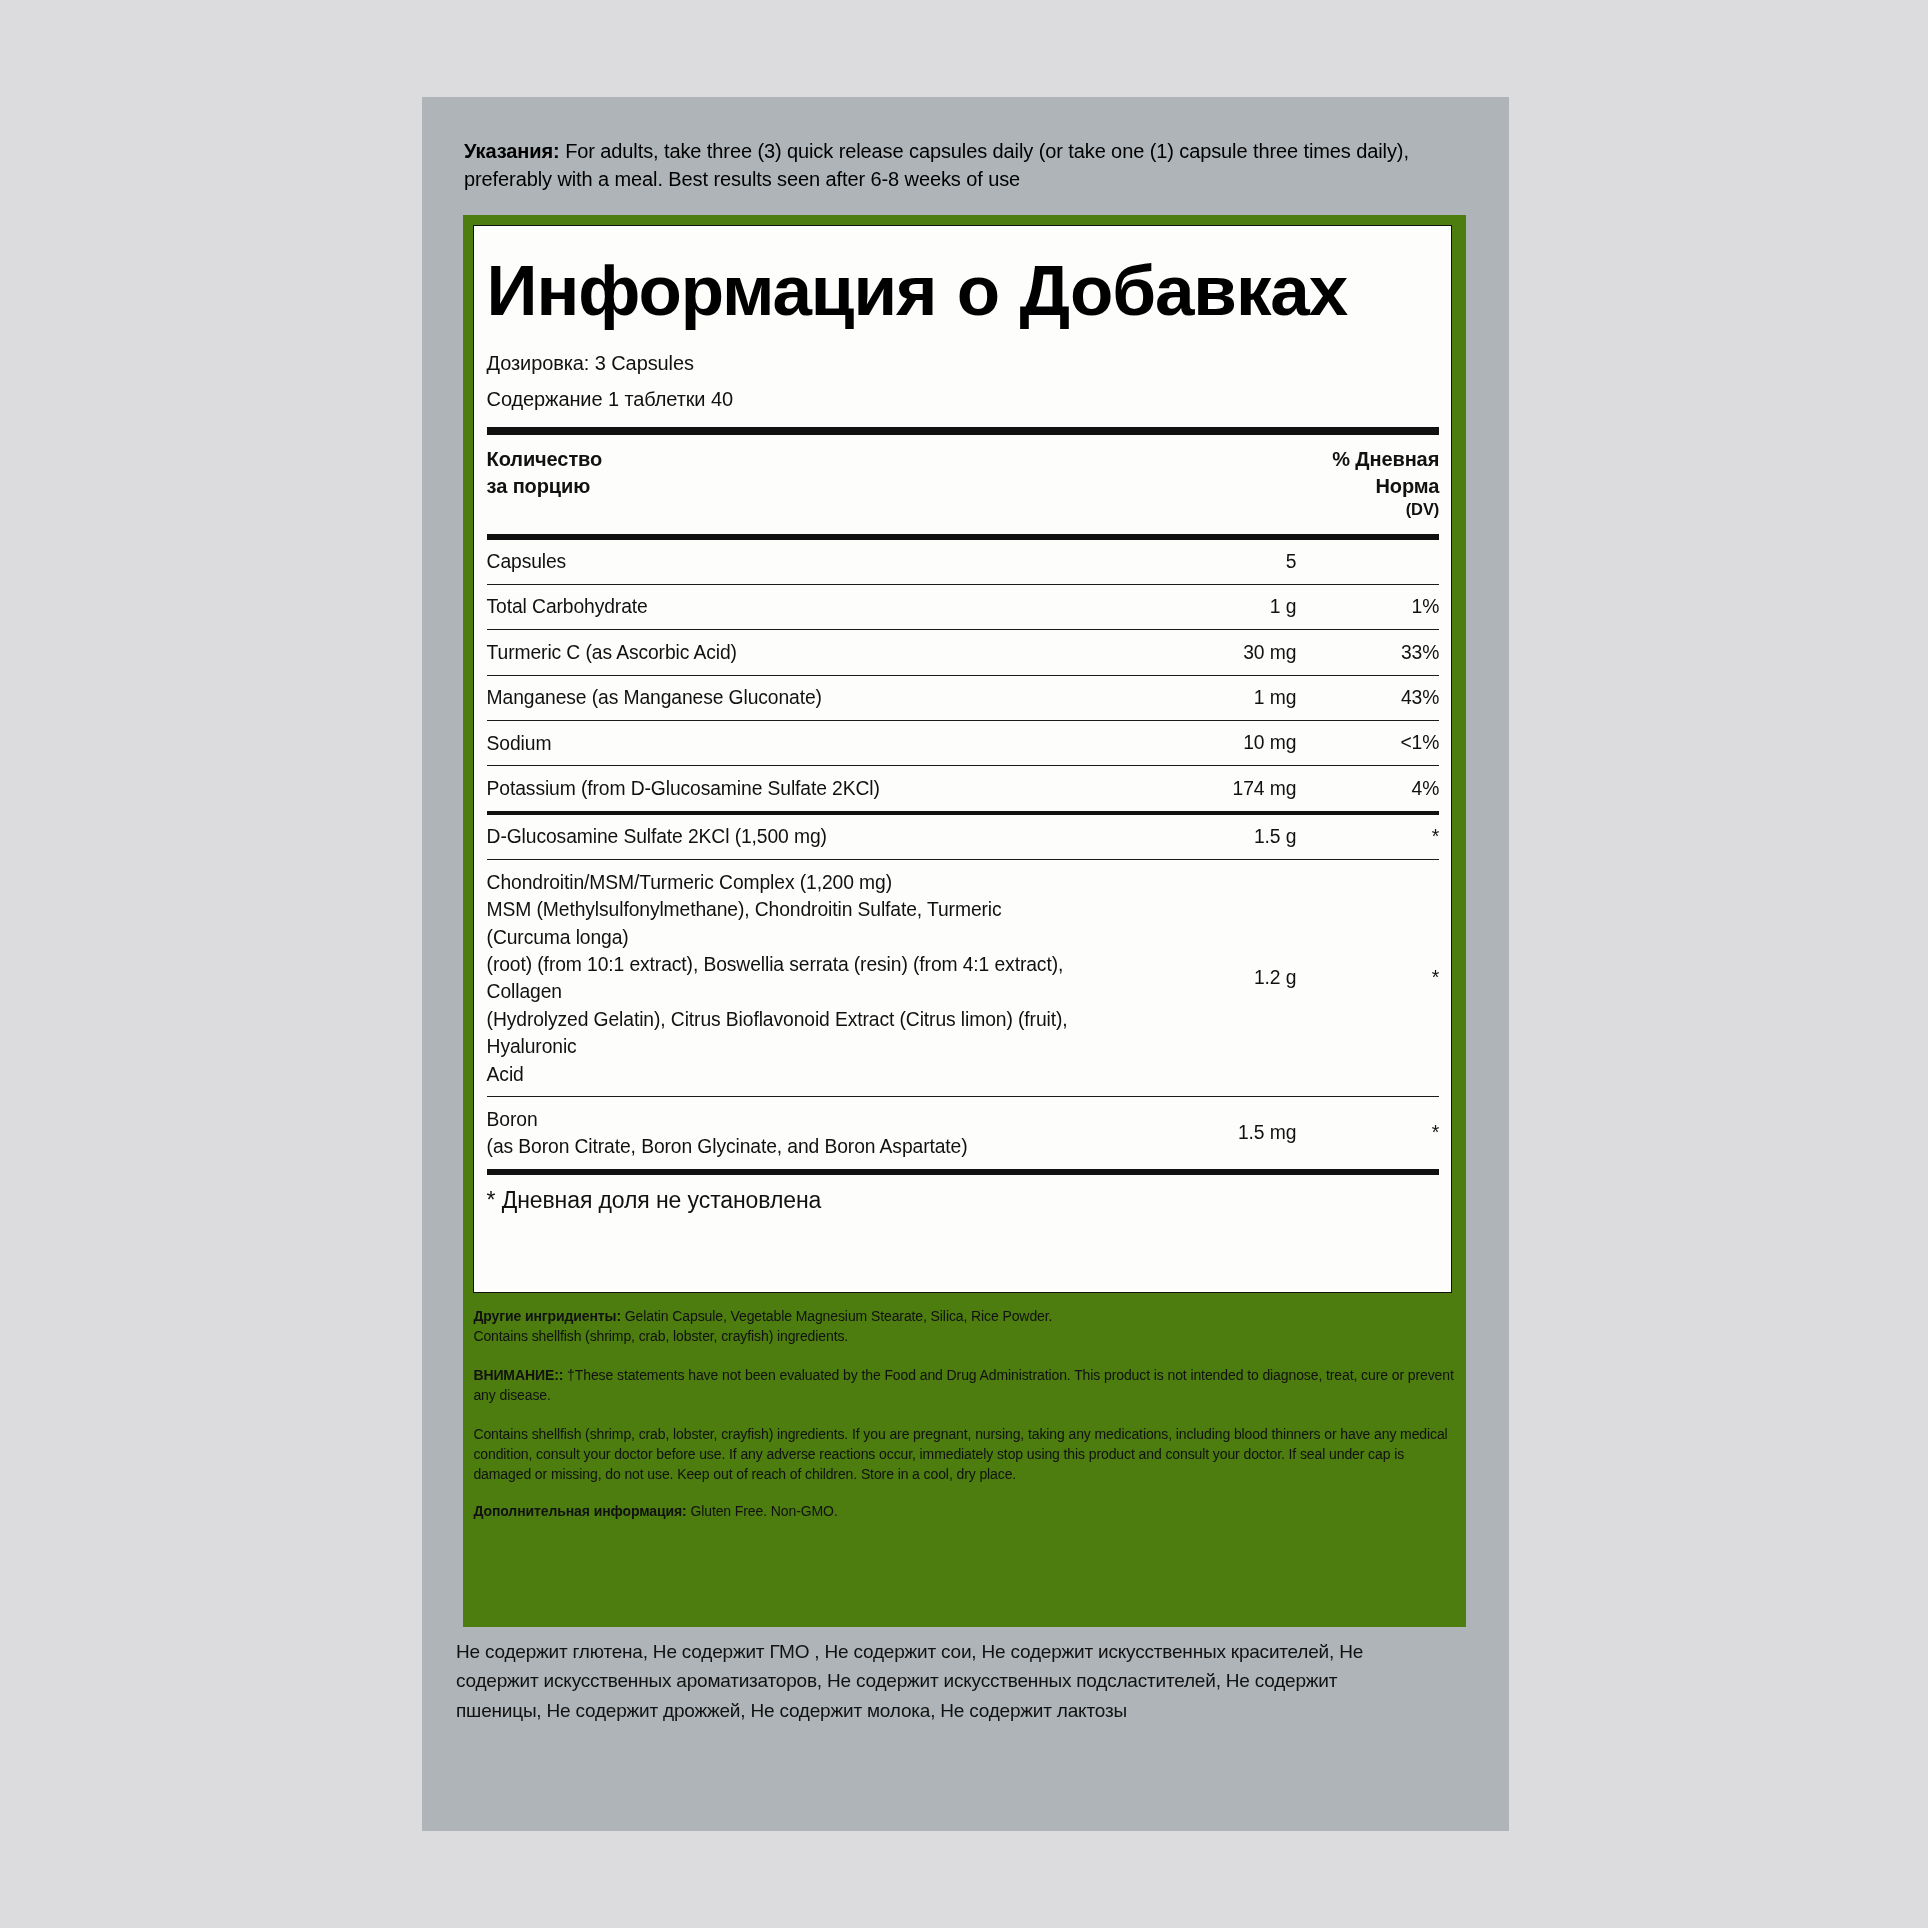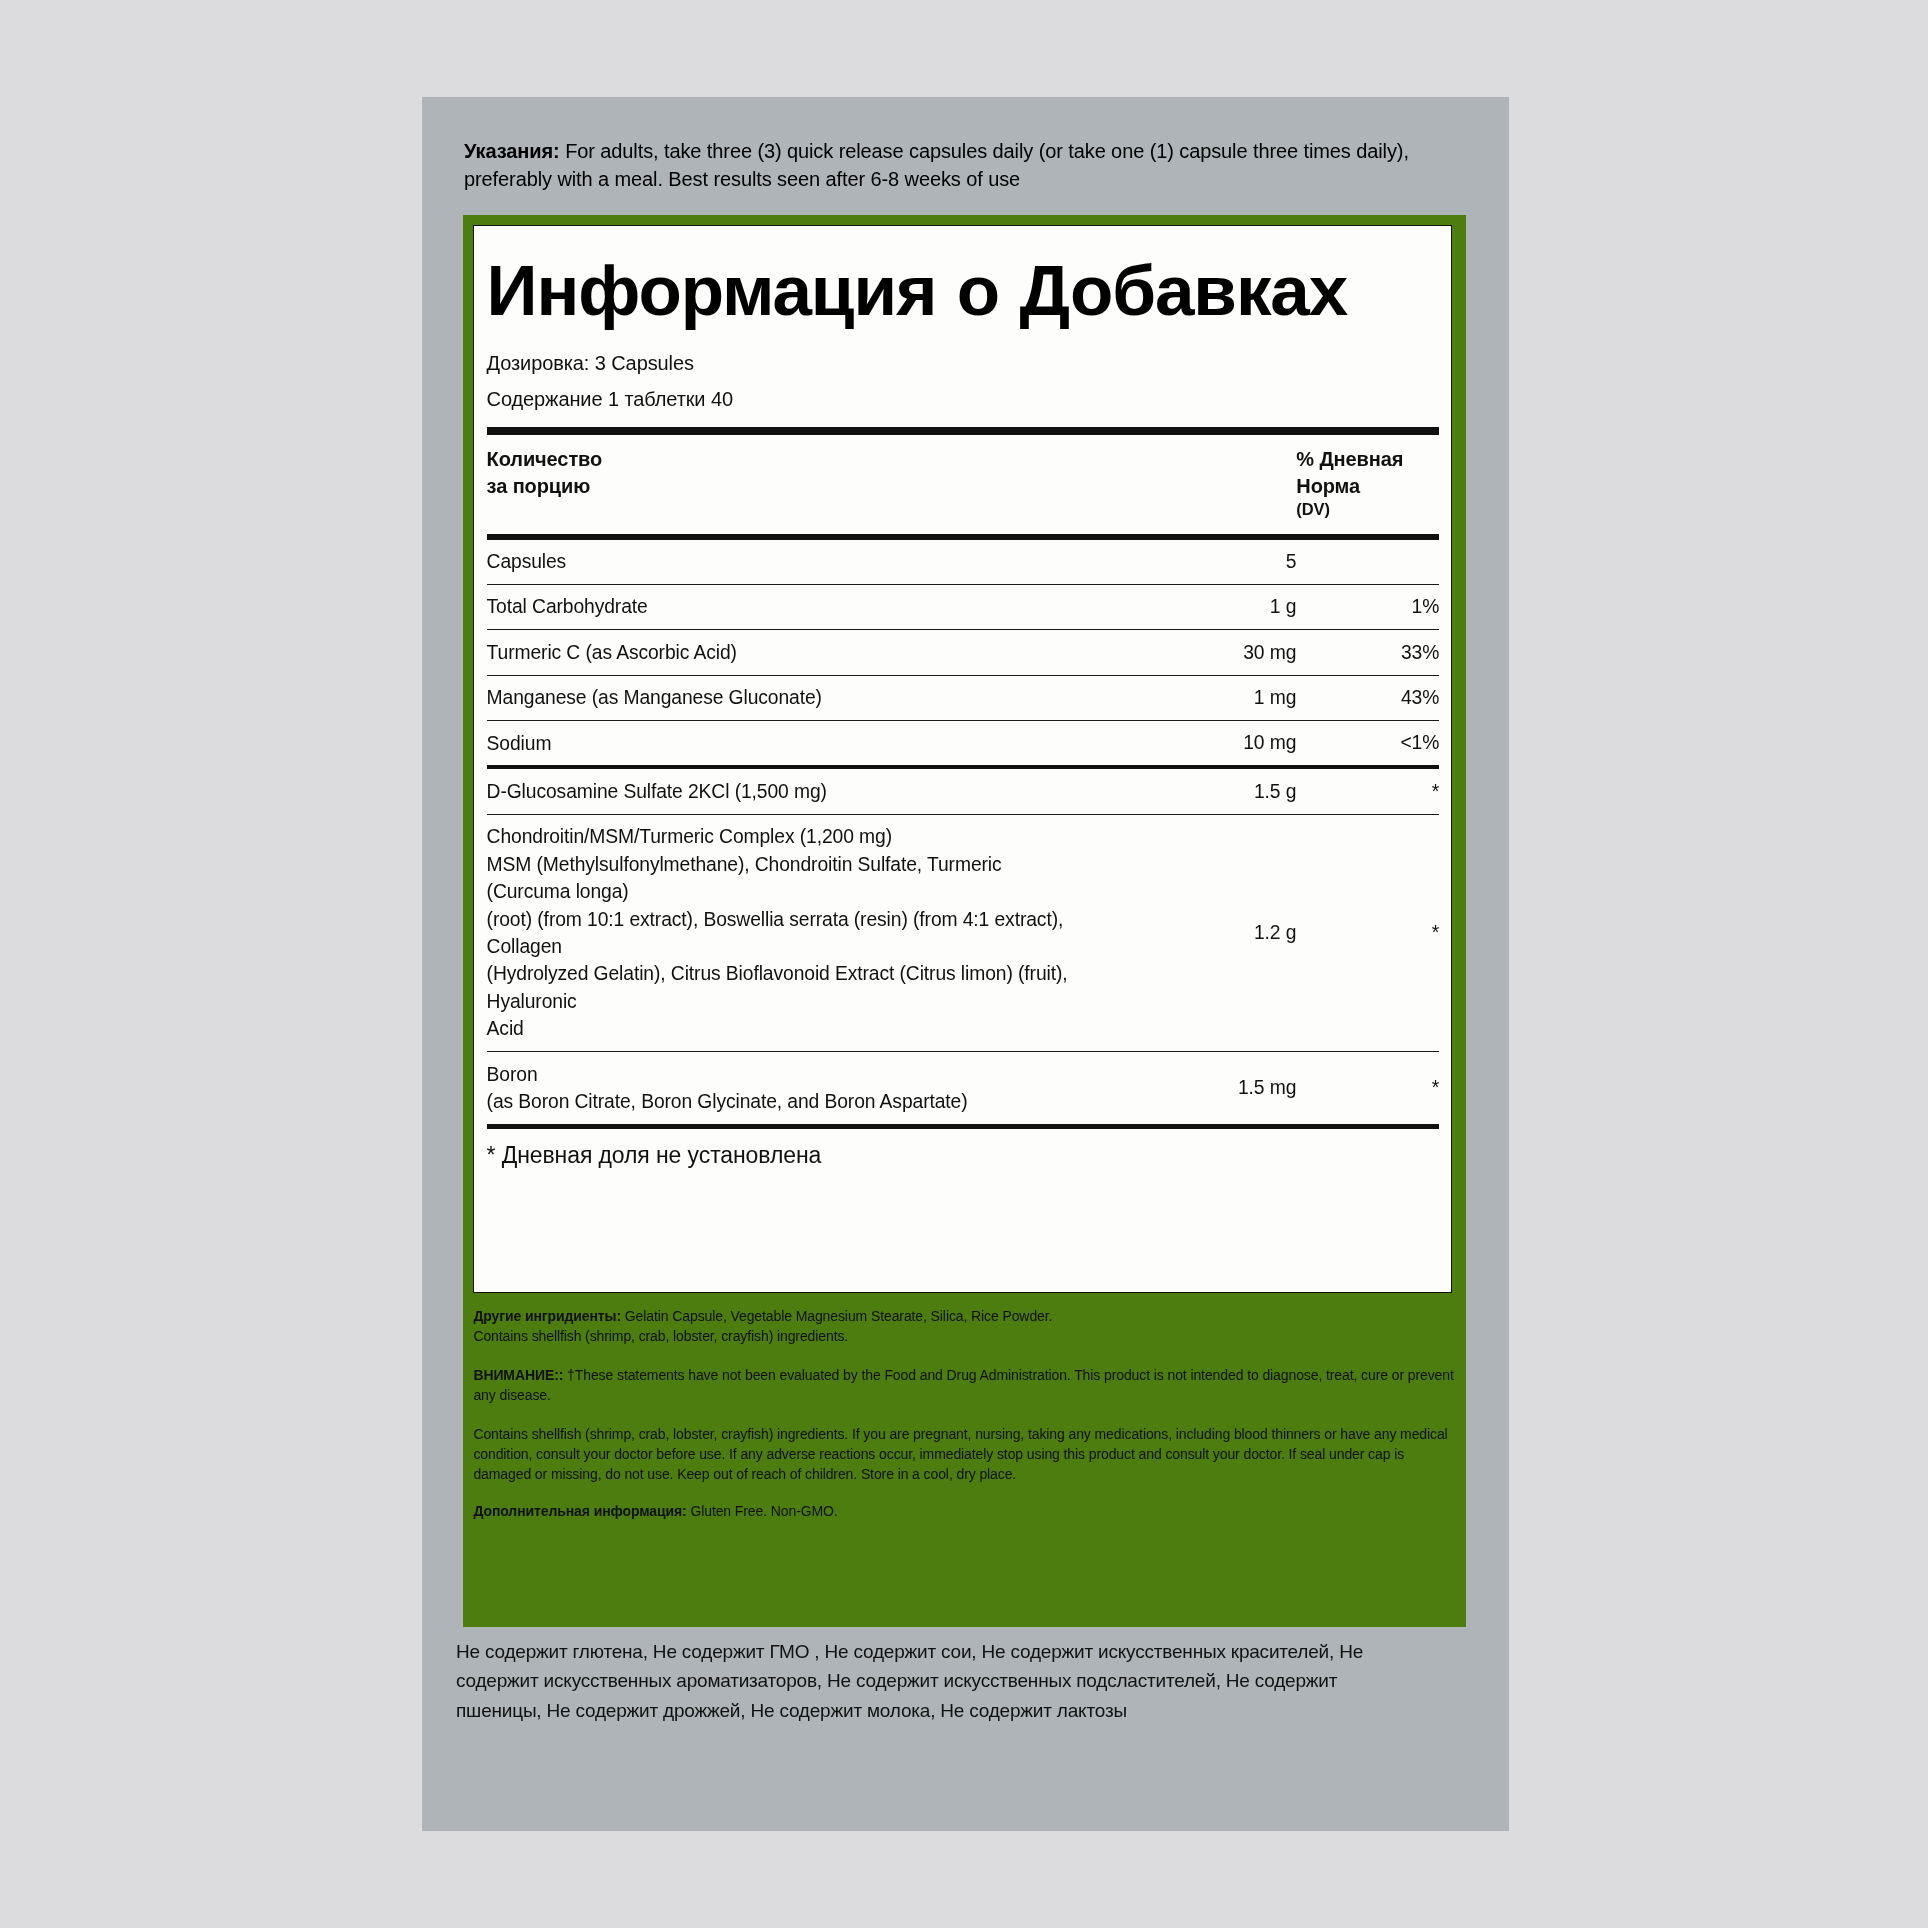--- a/index.html
+++ b/index.html
@@ -118,21 +118,21 @@
   .col-amt   { width: 22.5%; text-align: right; }
   .col-dv    { width: 15%;   text-align: right; }
 
   .hdr-cell {
     font-weight: bold;
     font-size: 20px;
     line-height: 1.32;
     padding: 11.3px 0 13px 0 !important;
     vertical-align: top !important;
   }
-  .hdr-cell.right { }
+  .hdr-cell.right { text-align: right; }
   .hdr-dv-small { font-size: 16.5px; }
 
   tr.row td {
     padding: 8.5px 0 8.5px 0 !important;
     border-top: 1.9px solid #1a1a1a;
   }
   tr.row.first td { border-top: none; }
   tr.row.heavy td { border-top: 4.7px solid #111; }
   tr.row .col-name { line-height: 1.42; }
 
@@ -252,20 +252,27 @@
                 <td class="col-amt">1 mg</td>
                 <td class="col-dv">43%</td>
               </tr>
               <tr class="row">
                 <td class="col-name">
                   <div>Sodium</div>
                 </td>
                 <td class="col-amt">10 mg</td>
                 <td class="col-dv">&lt;1%</td>
               </tr>
+              <tr class="row">
+                <td class="col-name">
+                  <div>Potassium (from D-Glucosamine Sulfate 2KCl)</div>
+                </td>
+                <td class="col-amt">174 mg</td>
+                <td class="col-dv">4%</td>
+              </tr>
               <tr class="row heavy">
                 <td class="col-name">
                   <div>D-Glucosamine Sulfate 2KCl (1,500 mg)</div>
                 </td>
                 <td class="col-amt">1.5 g</td>
                 <td class="col-dv">*</td>
               </tr>
               <tr class="row">
                 <td class="col-name">
                   <div>Chondroitin/MSM/Turmeric Complex (1,200 mg)</div>

